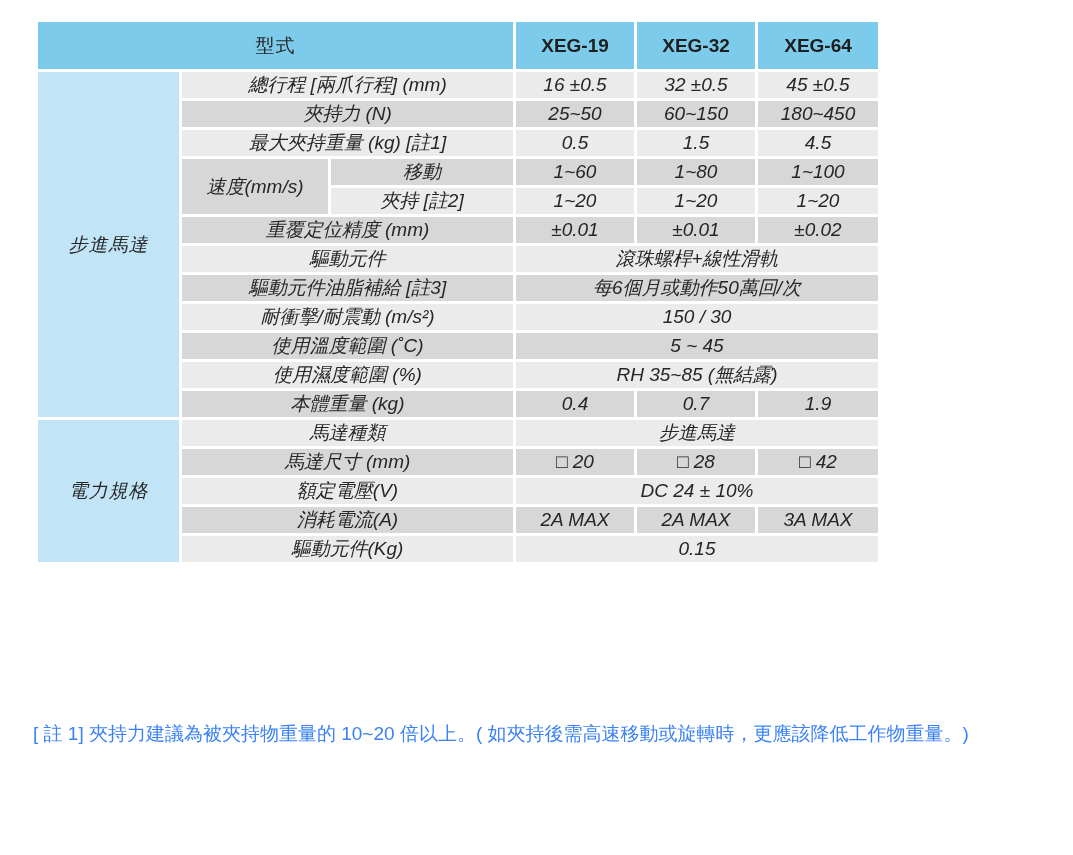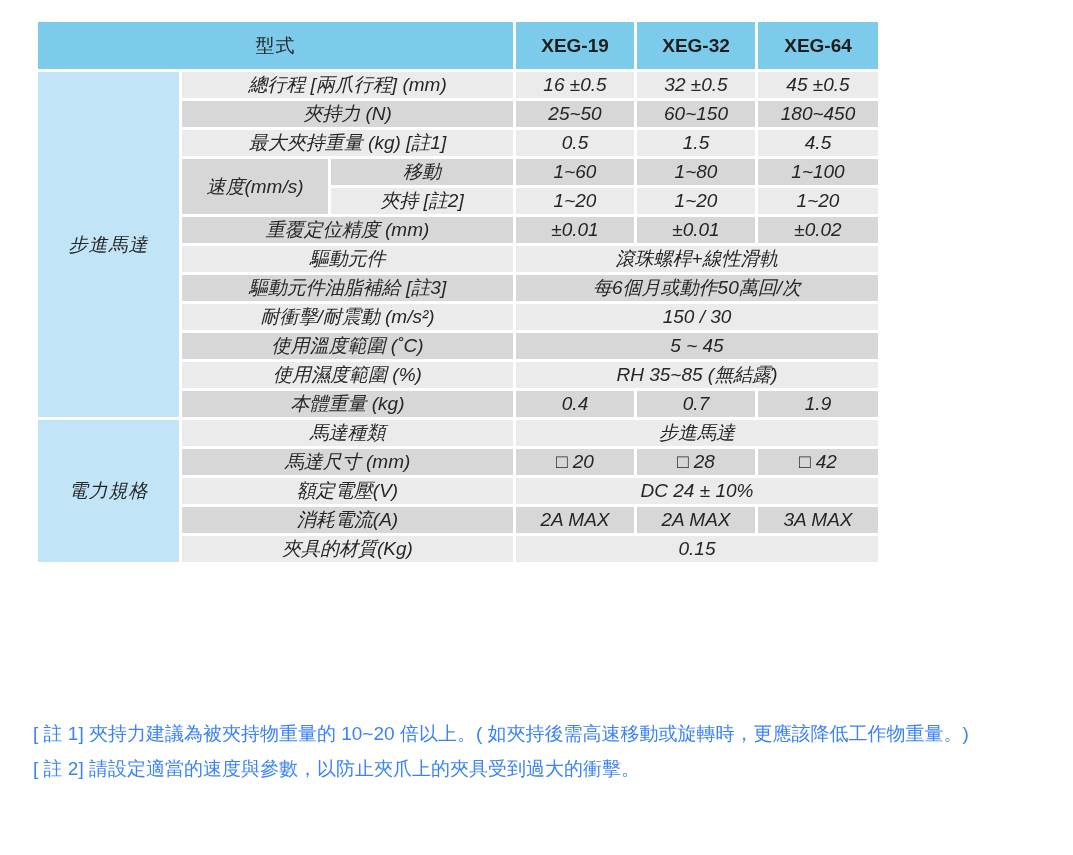--- a/index.html
+++ b/index.html
@@ -144,23 +144,22 @@
     </tr>
 
     <tr class="data-row">
       <td colspan="2" class="dark label">消耗電流(A)</td>
       <td class="dark">2A MAX</td>
       <td class="dark">2A MAX</td>
       <td class="dark">3A MAX</td>
     </tr>
 
     <tr class="data-row">
-      <td colspan="2" class="light label">夾具的材質(Kg)</td>
+      <td colspan="2" class="light label">驅動元件(Kg)</td>
       <td colspan="3" class="light">0.15</td>
     </tr>
   </tbody>
     </table>
 
   <div class="notes">
     <div class="note">[ 註 1] 夾持力建議為被夾持物重量的 10~20 倍以上。( 如夾持後需高速移動或旋轉時，更應該降低工作物重量。)</div>
-    <div class="note">[ 註 2] 請設定適當的速度與參數，以防止夾爪上的夾具受到過大的衝擊。</div>
   </div>
 </div>
 
 </body></html>

